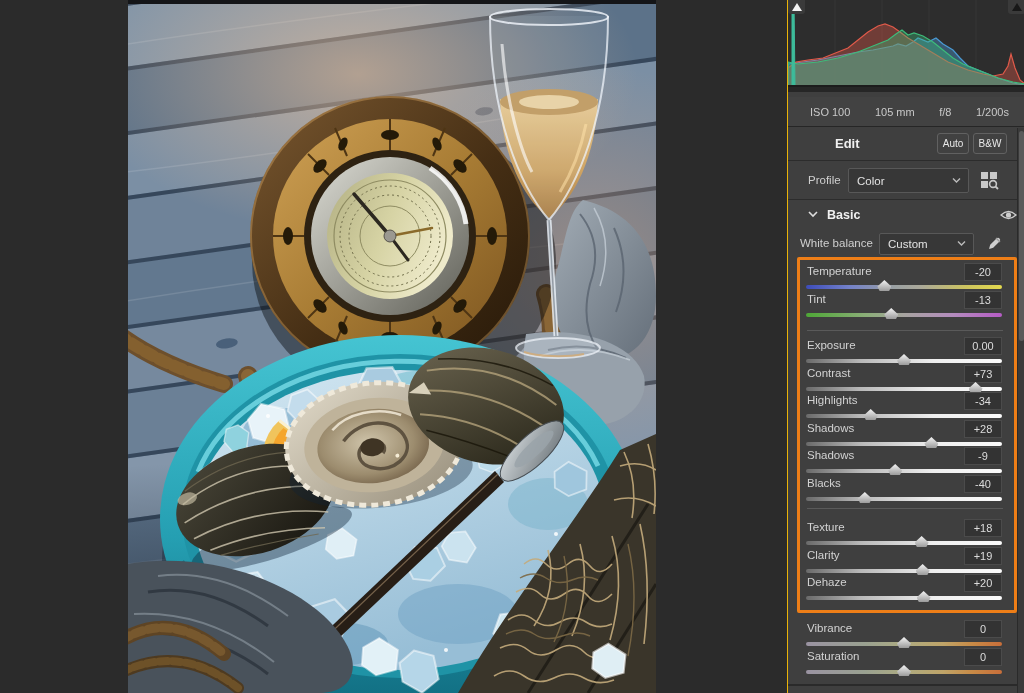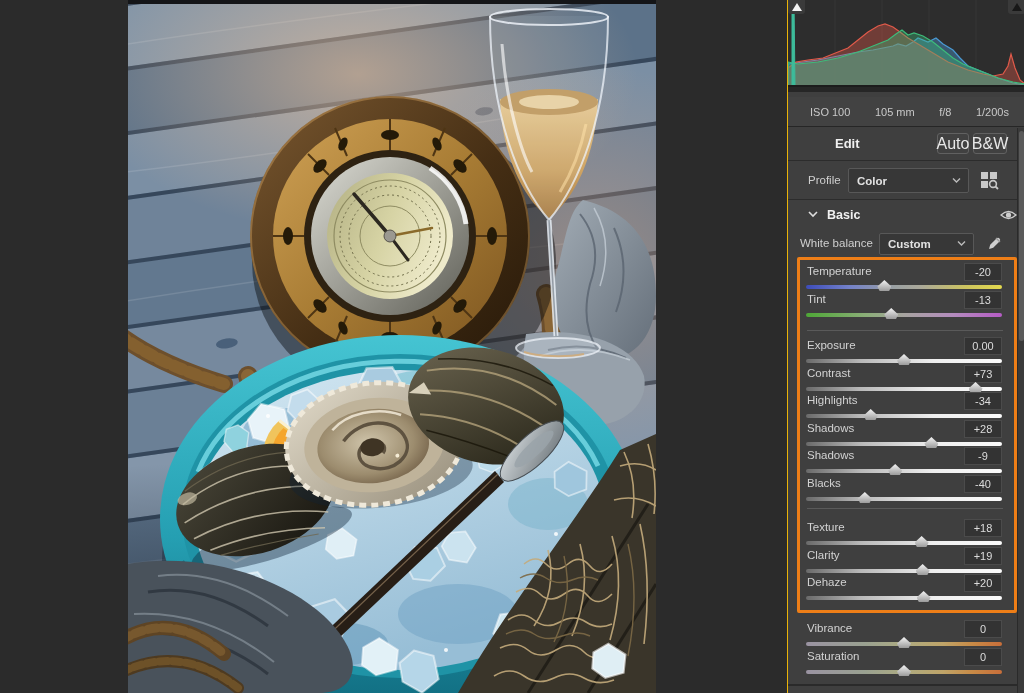--- a/index.html
+++ b/index.html
@@ -20,29 +20,29 @@
   #clip-highlights{right:0;}
   #clip-highlights .tri{border-bottom:8px solid #181818;}
 
   #meta-row{position:absolute;left:0;top:97px;width:237px;height:30px;background:#424242;border-bottom:1px solid #262626;
     display:flex;align-items:center;justify-content:space-between;padding:0 16px 0 22px;}
   #meta-row span{font-size:11px;color:#c9c9c9;}
 
   #edit-row{position:absolute;left:0;top:128px;width:237px;height:33px;border-bottom:1px solid #2c2c2c;}
   #edit-title{position:absolute;left:20px;top:8px;font-size:13px;font-weight:bold;color:#f0f0f0;padding-left:27px;}
   .mini-btn{position:absolute;top:5px;height:21px;background:#414141;border:1px solid #616161;border-radius:3px;
-    color:#e8e8e8;font-size:16px;display:flex;align-items:center;justify-content:center;padding:0 6px;cursor:pointer;}
+    color:#e8e8e8;font-size:10px;display:flex;align-items:center;justify-content:center;padding:0 6px;cursor:pointer;}
   #btn-auto{left:149px;width:32px;}
   #btn-bw{left:185px;width:34px;text-align:right;}
 
   #profile-row{position:absolute;left:0;top:162px;width:237px;height:38px;border-bottom:1px solid #2c2c2c;}
   .small-label{font-size:11.5px;color:#cfcfcf;}
   #profile-label{position:absolute;left:20px;top:12px;}
   .dropdown{position:absolute;background:#373737;border:1px solid #585858;border-radius:2px;color:#e2e2e2;
-    font-size:11.5px;display:flex;align-items:center;padding:0 8px;cursor:pointer;font-weight:bold;}
+    font-size:11.5px;display:flex;align-items:center;padding:0 8px;cursor:pointer;}
   #profile-dd{left:60px;top:6px;width:121px;height:25px;}
   .dd-chev{position:absolute;right:7px;top:50%;transform:translateY(-60%);}
   #profile-browser-icon{position:absolute;left:192px;top:9px;cursor:pointer;}
 
   #basic-header{position:absolute;left:0;top:200px;width:237px;height:29px;}
   #basic-chevron{position:absolute;left:20px;top:11px;}
   #basic-title{position:absolute;left:39px;top:8px;font-size:12.5px;font-weight:bold;color:#f0f0f0;}
   #basic-eye{position:absolute;left:212px;top:9px;cursor:pointer;}
 
   #wb-row{position:absolute;left:0;top:230px;width:237px;height:28px;}

